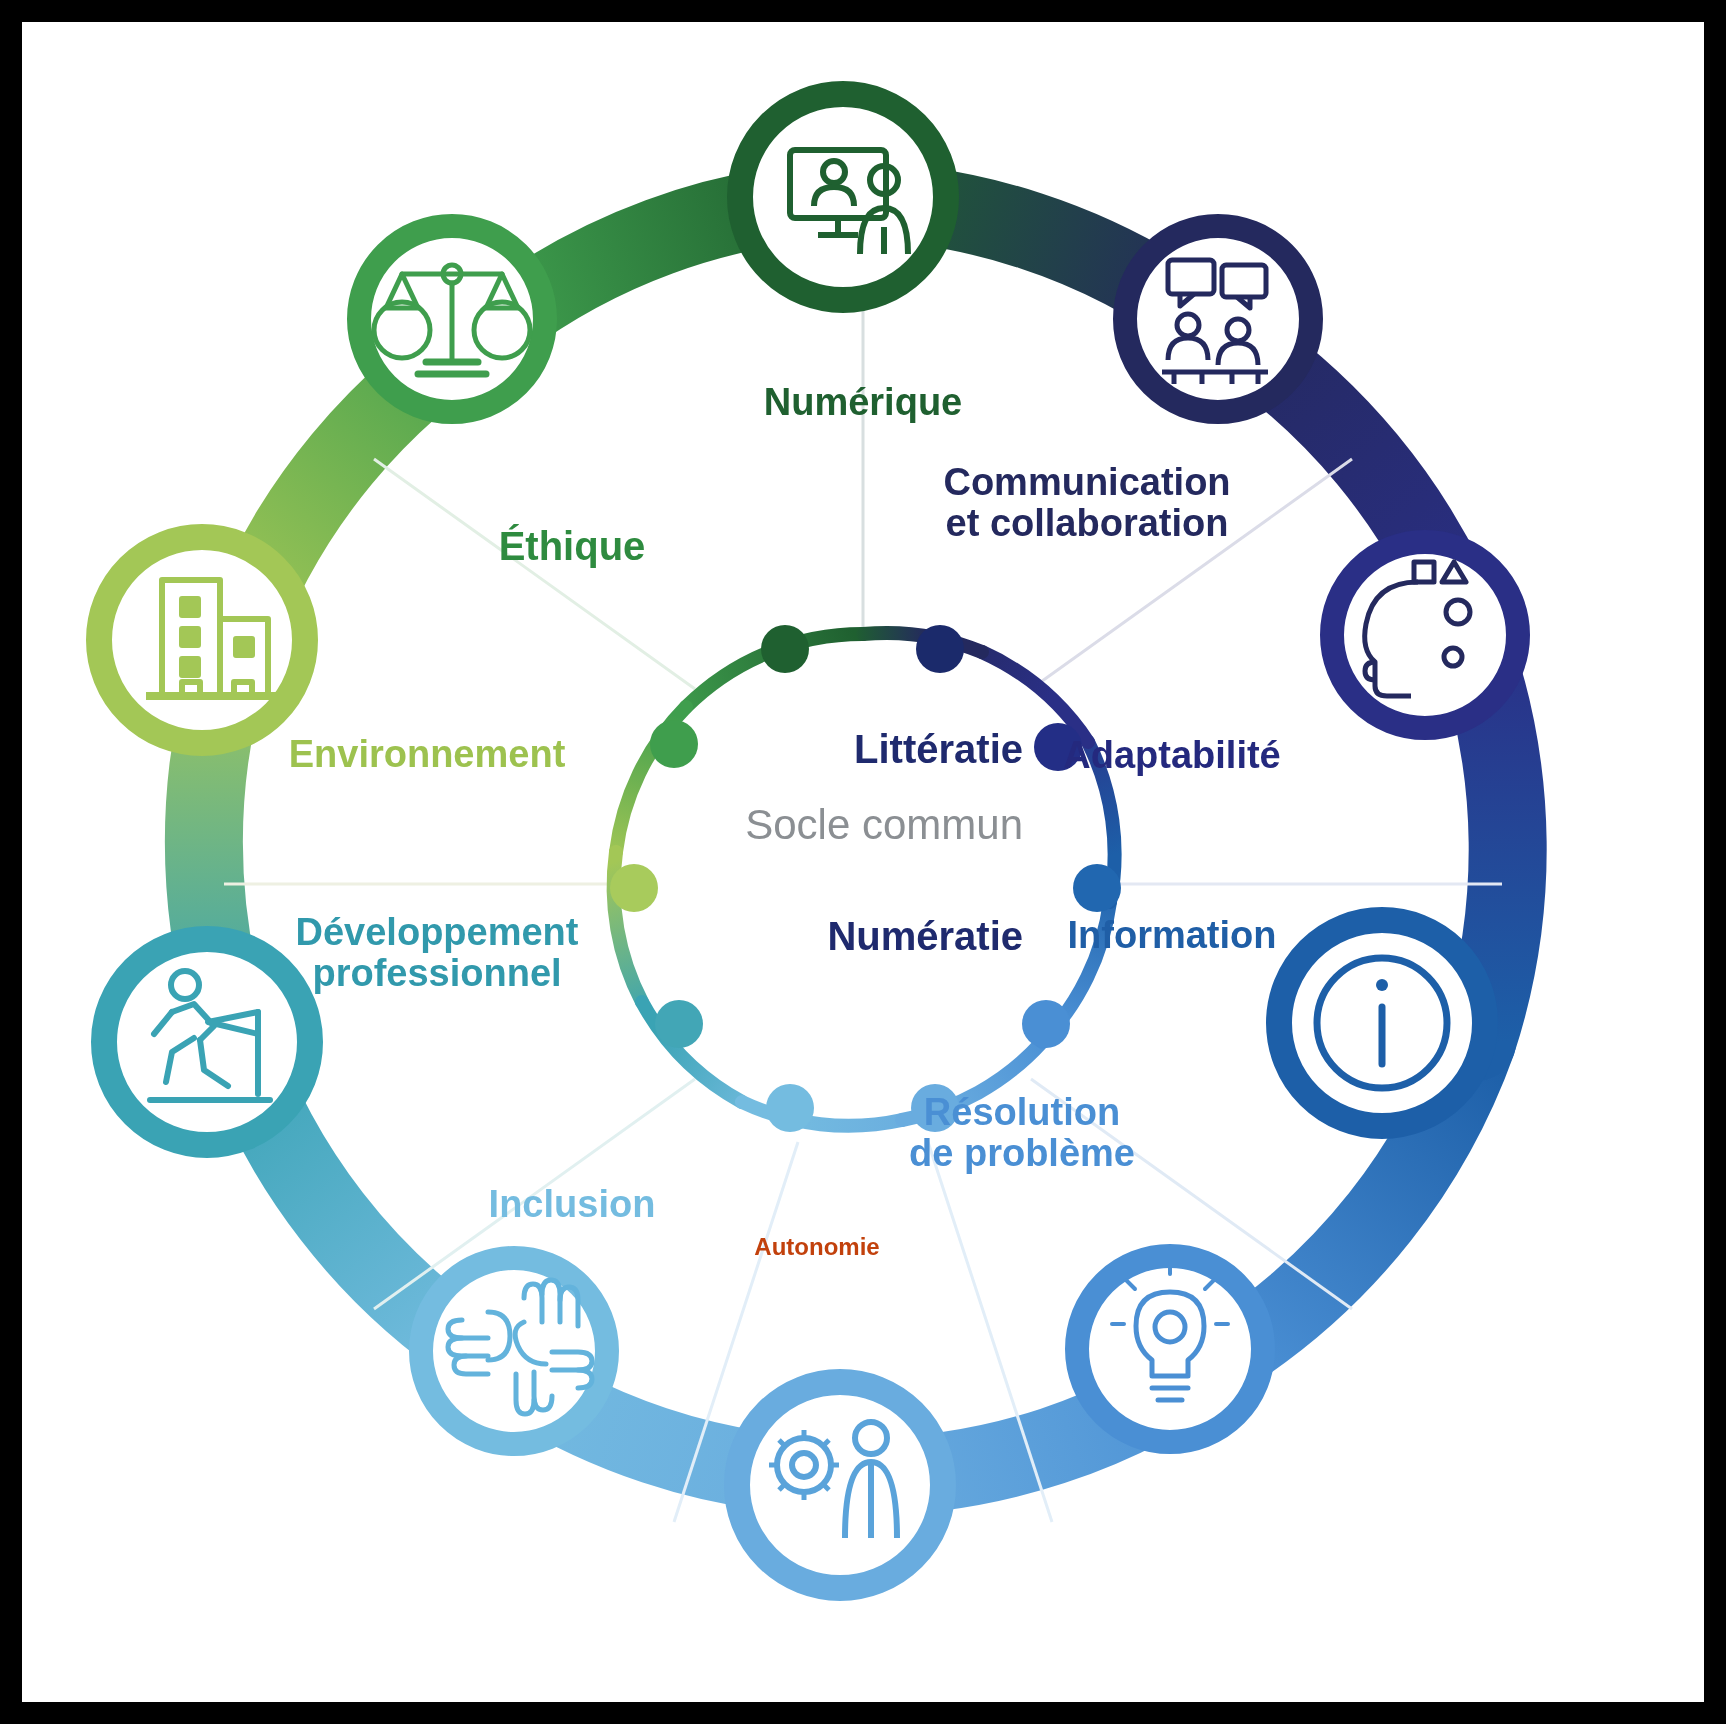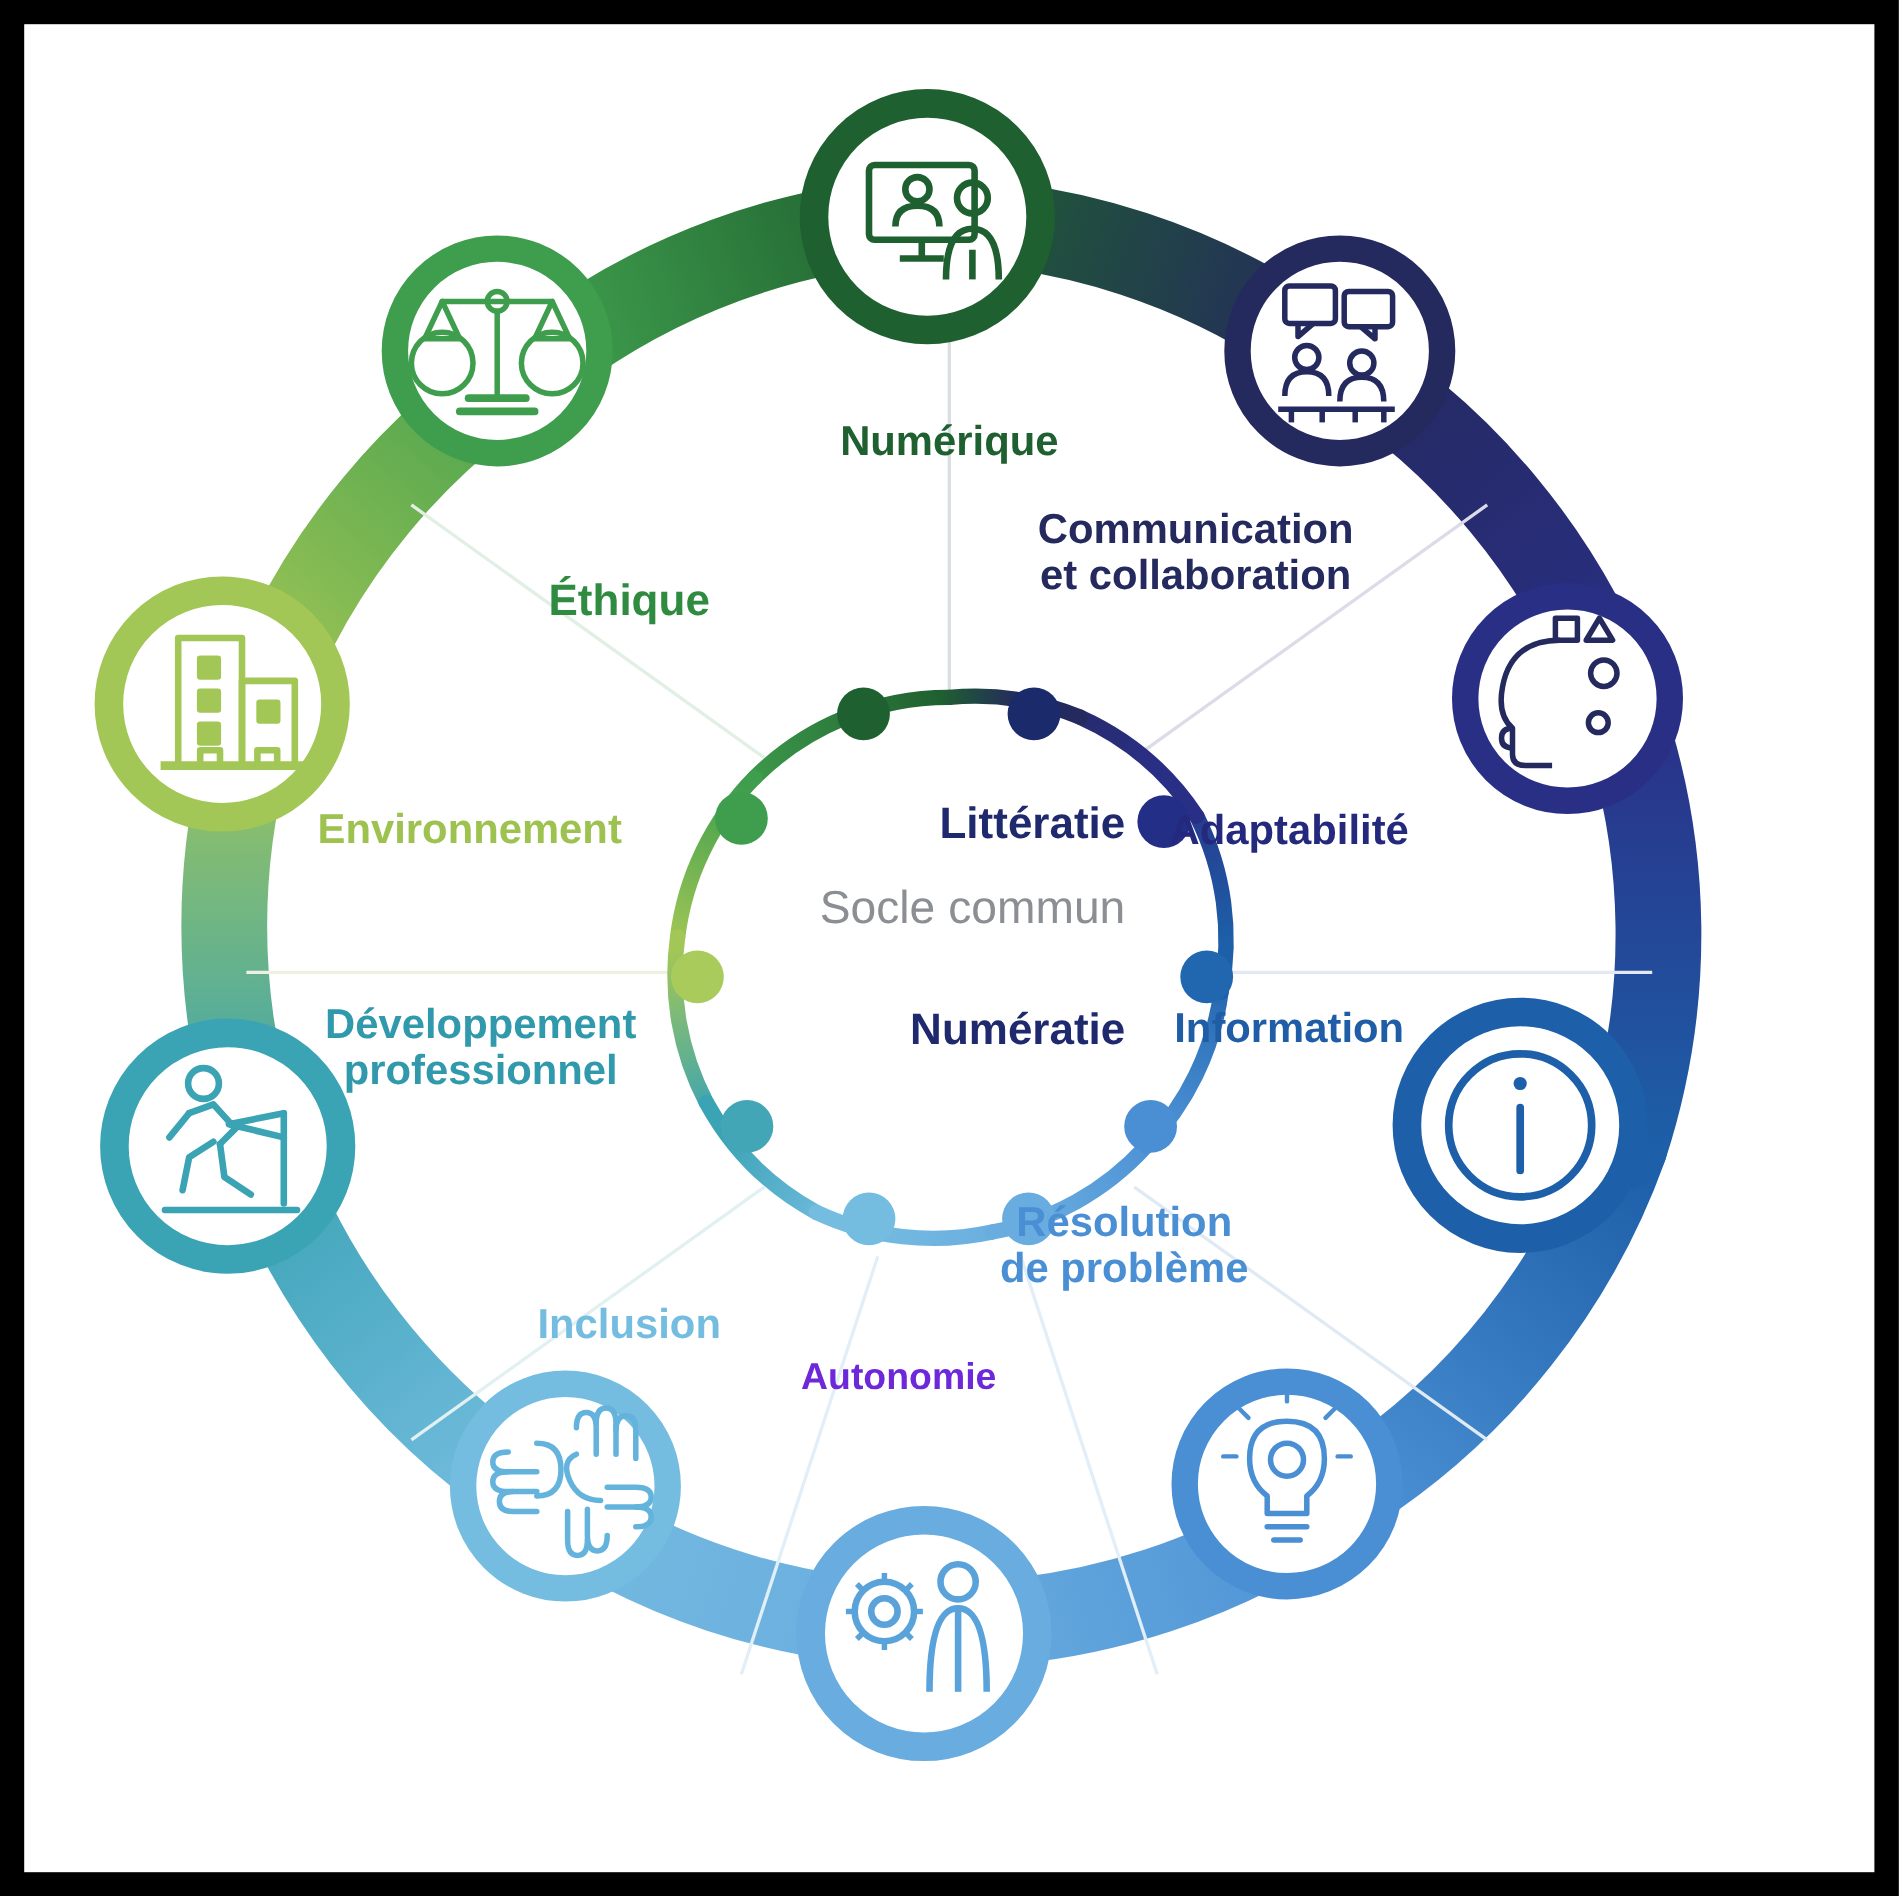--- a/index.html
+++ b/index.html
@@ -313,21 +313,21 @@
 <div class="lbl" style="left:855px;top:440px;width:420px;font-size:38px;color:#24295e;">Communication
 et collaboration</div>
 
 <div class="lbl" style="left:1000px;top:713px;width:300px;font-size:38px;color:#24297e;">Adaptabilité</div>
 
 <div class="lbl" style="left:1000px;top:893px;width:300px;font-size:38px;color:#1f5ea6;">Information</div>
 
 <div class="lbl" style="left:830px;top:1070px;width:340px;font-size:38px;color:#4a8fd4;">Résolution
 de problème</div>
 
-<div class="lbl" style="left:625px;top:1212px;width:340px;font-size:34px;color:#6d28d9;">Autonomie</div>
+<div class="lbl" style="left:625px;top:1212px;width:340px;font-size:24px;color:#c2410c;">Autonomie</div>
 
 <div class="lbl" style="left:400px;top:1128px;width:300px;font-size:38px;color:#74bce0;margin-top:34px;">Inclusion</div>
 
 <div class="lbl" style="left:245px;top:890px;width:340px;font-size:38px;color:#3199ac;">Développement
 professionnel</div>
 
 <div class="lbl" style="left:240px;top:712px;width:330px;font-size:38px;color:#9dc24f;">Environnement</div>
 
 <div class="lbl" style="left:400px;top:467px;width:300px;font-size:40px;color:#2e8b3f;margin-top:36px;">Éthique</div>
 

